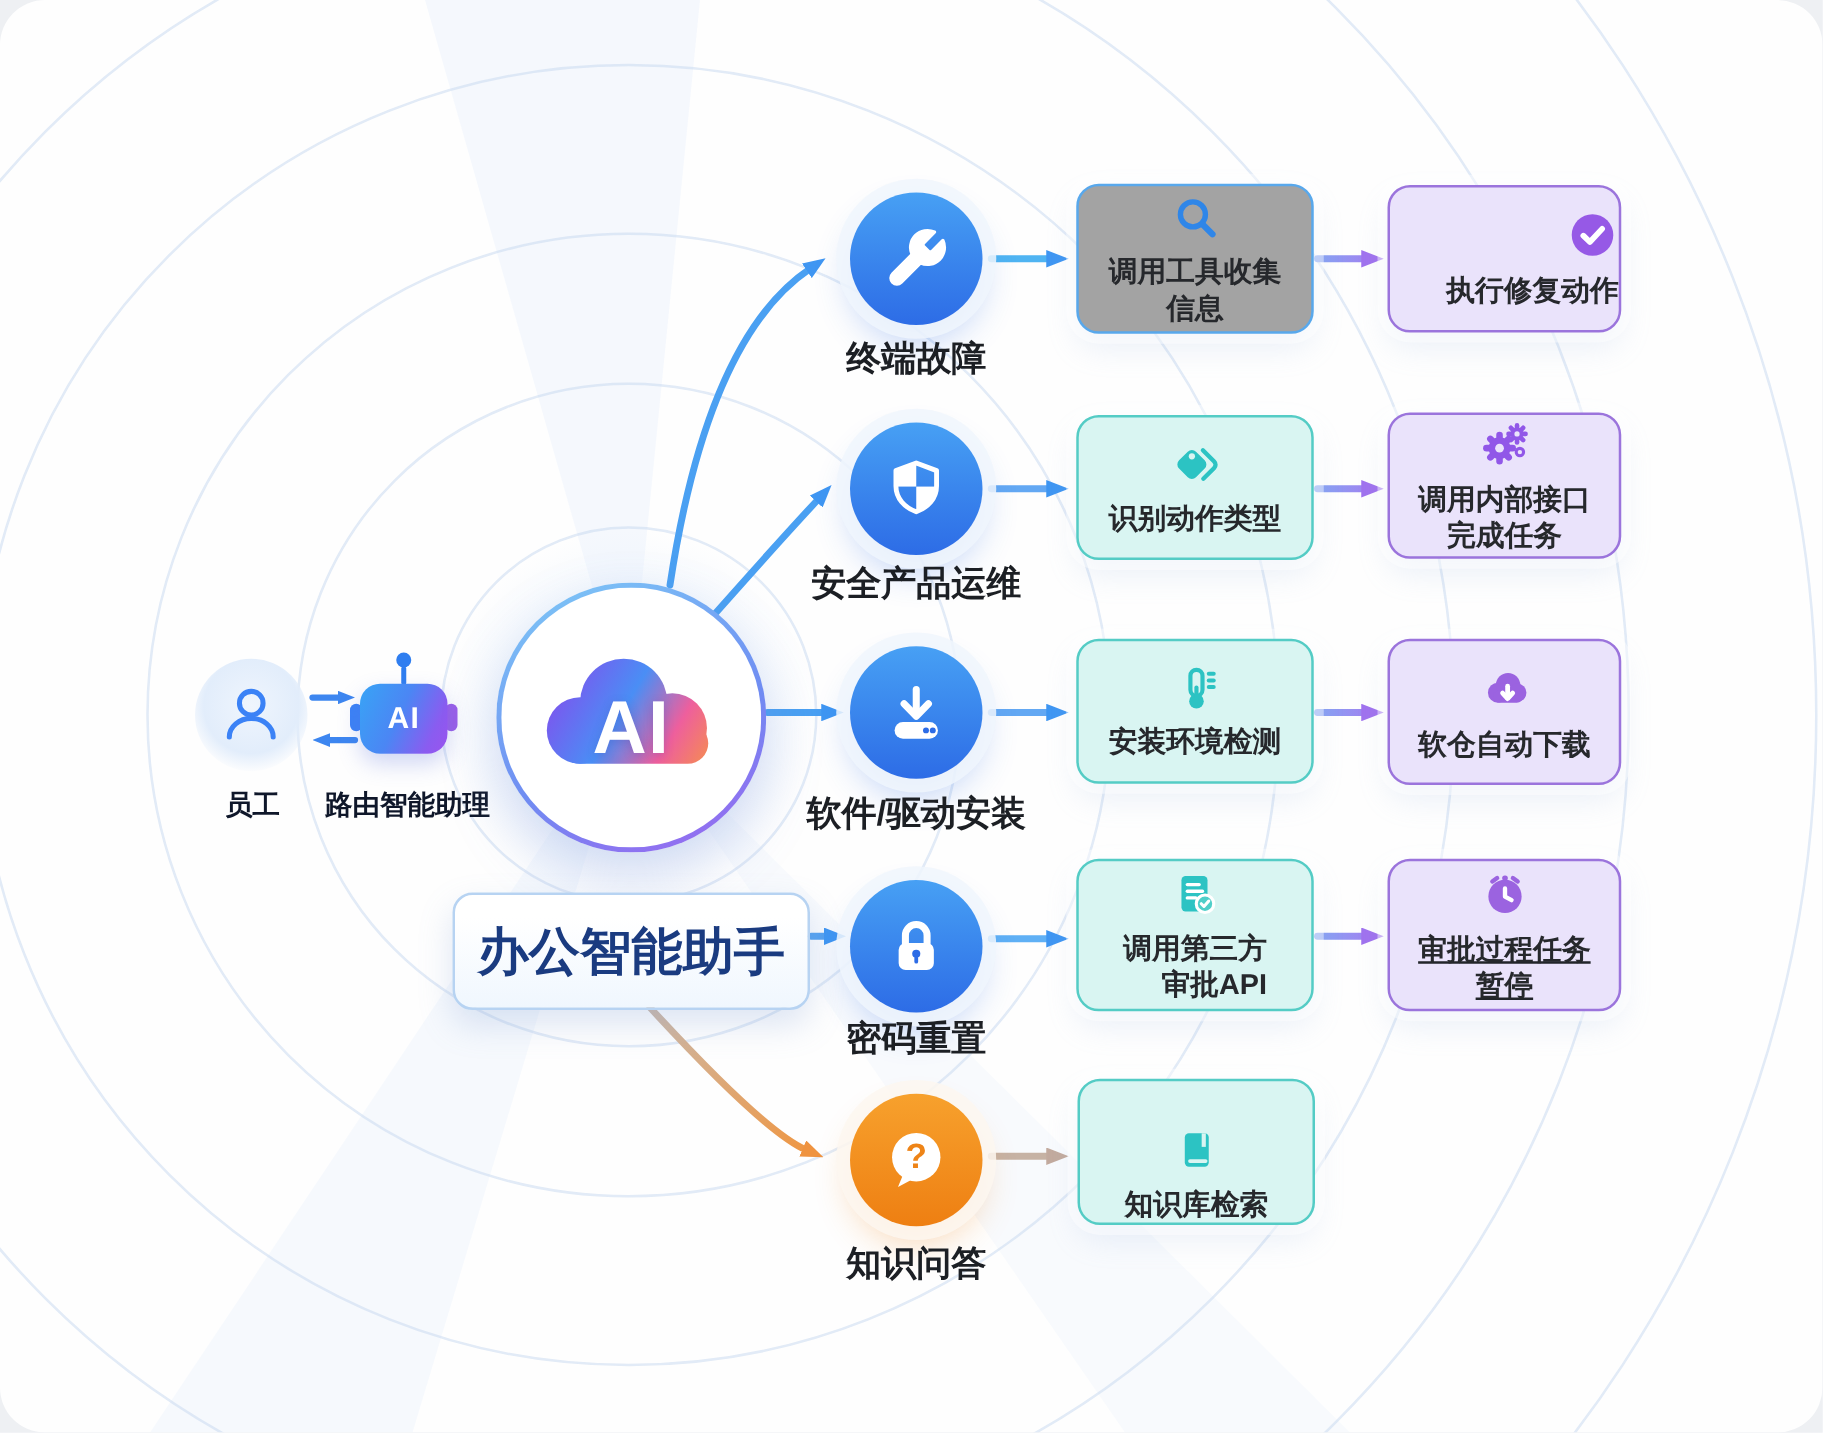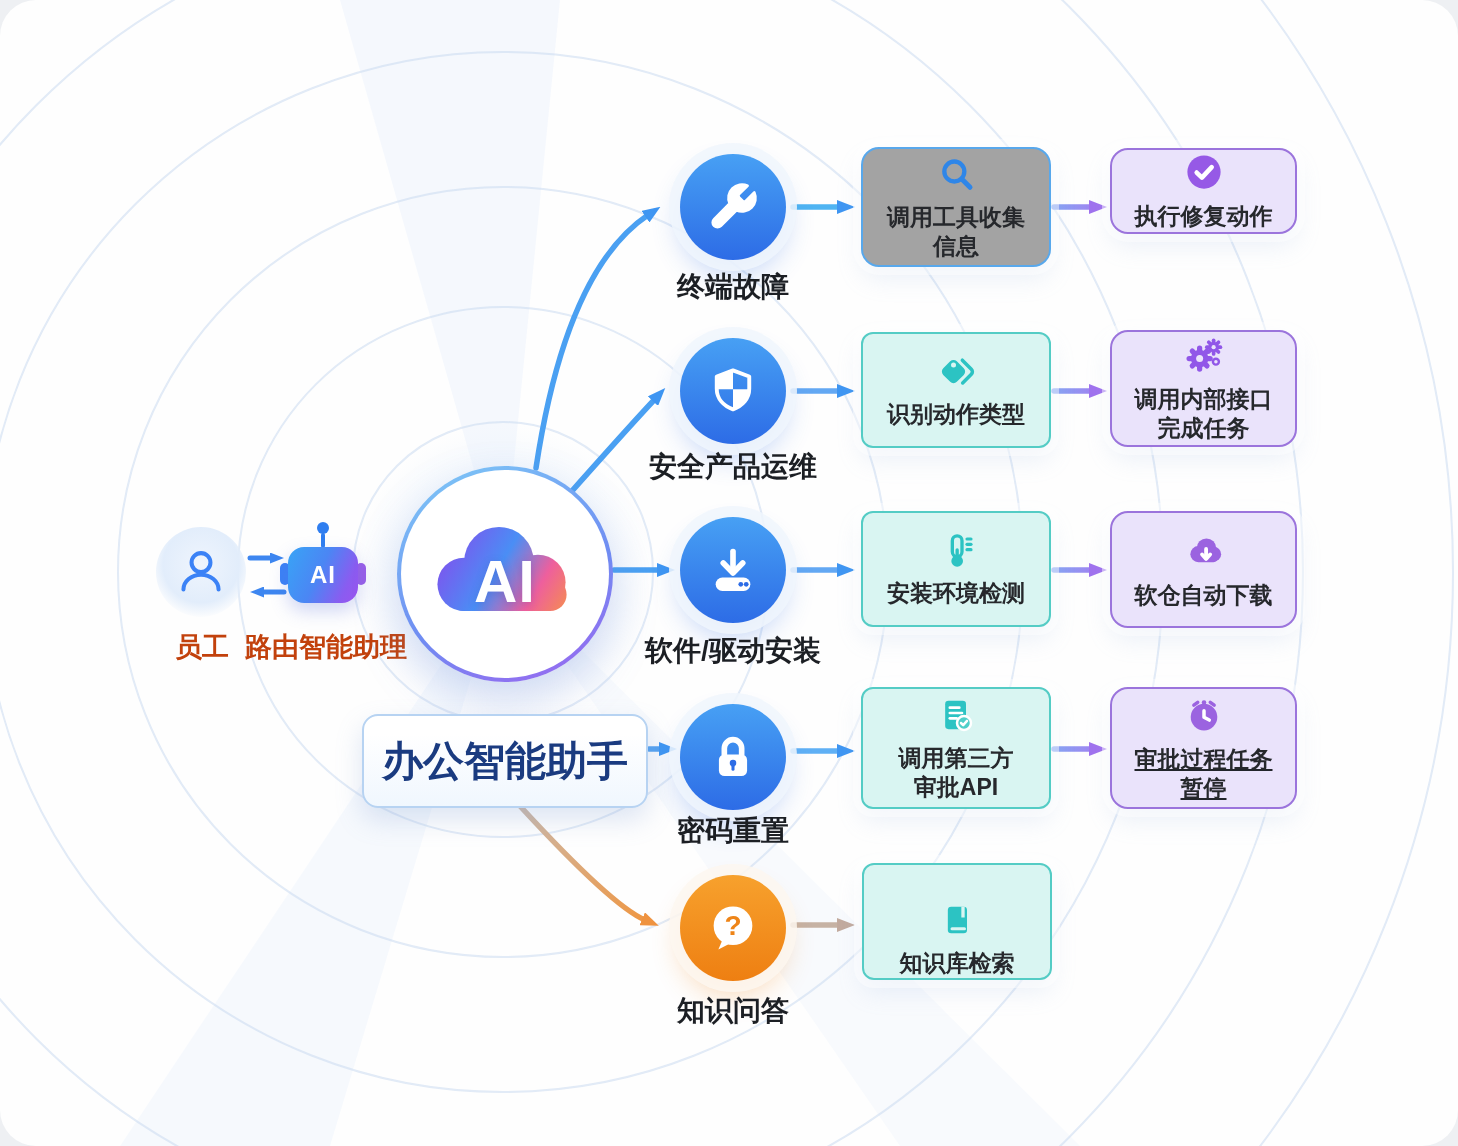--- a/index.html
+++ b/index.html
@@ -9,21 +9,21 @@
     font-family:"Liberation Sans",sans-serif;color:#22252a;
   }
   svg{display:block}
   .bg-layer{position:absolute;left:0;top:0;z-index:1;}
   .node-layer{position:absolute;left:0;top:0;width:100%;height:100%;z-index:2;}
 
   
   .person-halo{position:absolute;left:156px;top:527px;width:90px;height:90px;border-radius:50%;
     background:radial-gradient(circle at 50% 42%,#eff5fd 0%,#e2edfb 55%,rgba(226,237,251,0) 78%);
     display:flex;align-items:center;justify-content:center;}
-  .left-label{position:absolute;transform:translateX(-50%);font-size:27px;font-weight:700;color:#c2410c;white-space:nowrap;}
+  .left-label{position:absolute;transform:translateX(-50%);font-size:22px;font-weight:700;color:#0f172a;white-space:nowrap;}
   #lbl-employee{left:202px;top:629px;}
   #lbl-router{left:326px;top:629px;}
 
   .robot-head{position:absolute;left:288px;top:547px;width:70px;height:56px;border-radius:16px;
     background:linear-gradient(115deg,#38a4f6 0%,#4b86f4 45%,#8a5cf0 80%,#9b54ee 100%);
     display:flex;align-items:center;justify-content:center;
     box-shadow:0 8px 18px rgba(90,110,220,.28);}
   .robot-head .ai{font-size:24px;font-weight:800;color:#fff;letter-spacing:1px;}
   .robot-ear{position:absolute;width:10px;height:22px;border-radius:5px;top:563px;}
   #ear-l{left:280px;background:#3b82f6;}
@@ -61,28 +61,28 @@
     font-size:28px;font-weight:700;color:#1c1f24;white-space:nowrap;}
   #bl1{top:268px}#bl2{top:448px}#bl3{top:632px}#bl4{top:812px}#bl5{top:992px}
 
   
   .flow-box{position:absolute;width:190px;border-radius:18px;border:2.5px solid;
     display:flex;flex-direction:column;align-items:center;justify-content:center;gap:9px;
     text-align:center;box-sizing:border-box;
     box-shadow:0 0 0 8px rgba(255,255,255,.45),0 12px 24px rgba(150,175,220,.18);}
   .flow-box .box-text{font-size:23px;font-weight:600;color:#26282c;line-height:1.25;white-space:pre-line;}
   .t-blue{background:#a3a3a3;border-color:#58a8ec;}
-  .t-teal{background:#d9f5f2;border-color:#54ccc5;border-radius:12px;}
+  .t-teal{background:#d9f5f2;border-color:#54ccc5;}
   .t-purple{background:#eae3fb;border-color:#9b74dc;}
   #m1{left:861px;top:147px;height:120px;}
   #m2{left:861px;top:332px;height:116px;}
   #m3{left:861px;top:511px;height:116px;}
-  #m4{left:861px;top:687px;height:122px;}
+  #m4{left:861px;top:687px;height:122px;text-align:right;}
   #m5{left:862px;top:863px;height:117px;justify-content:flex-end;}
-  #r1{left:1110px;top:148px;height:86px;width:187px;}
+  #r1{left:1110px;top:148px;height:118px;width:187px;align-items:flex-end;}
   #r2{left:1110px;top:330px;height:117px;width:187px;}
   #r3{left:1110px;top:511px;height:117px;width:187px;}
   #r4{left:1110px;top:687px;height:122px;width:187px;text-decoration:underline;}
 </style>
 </head>
 <body>
 
 <div class="canvas">
 
   <svg class="bg-layer" width="1458" height="1146" viewBox="0 0 1458 1146">

